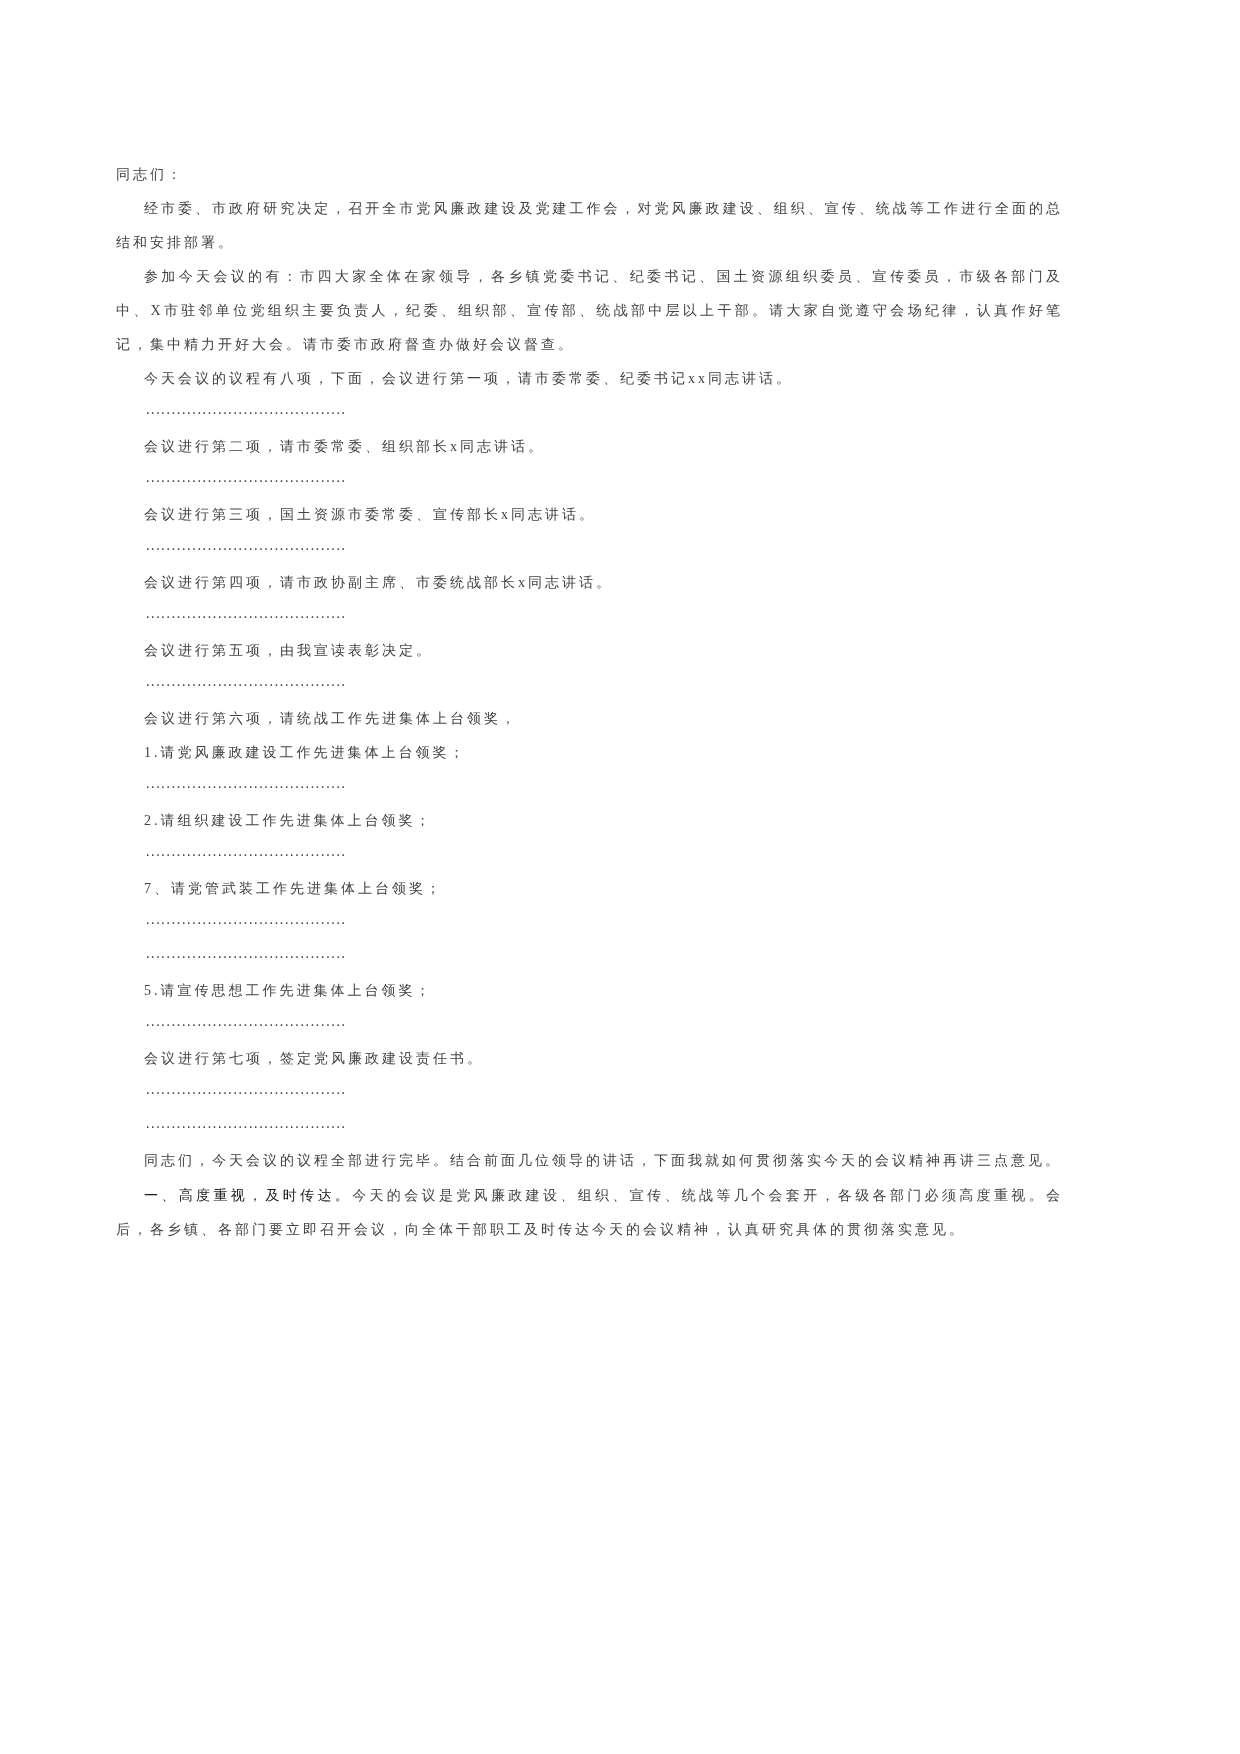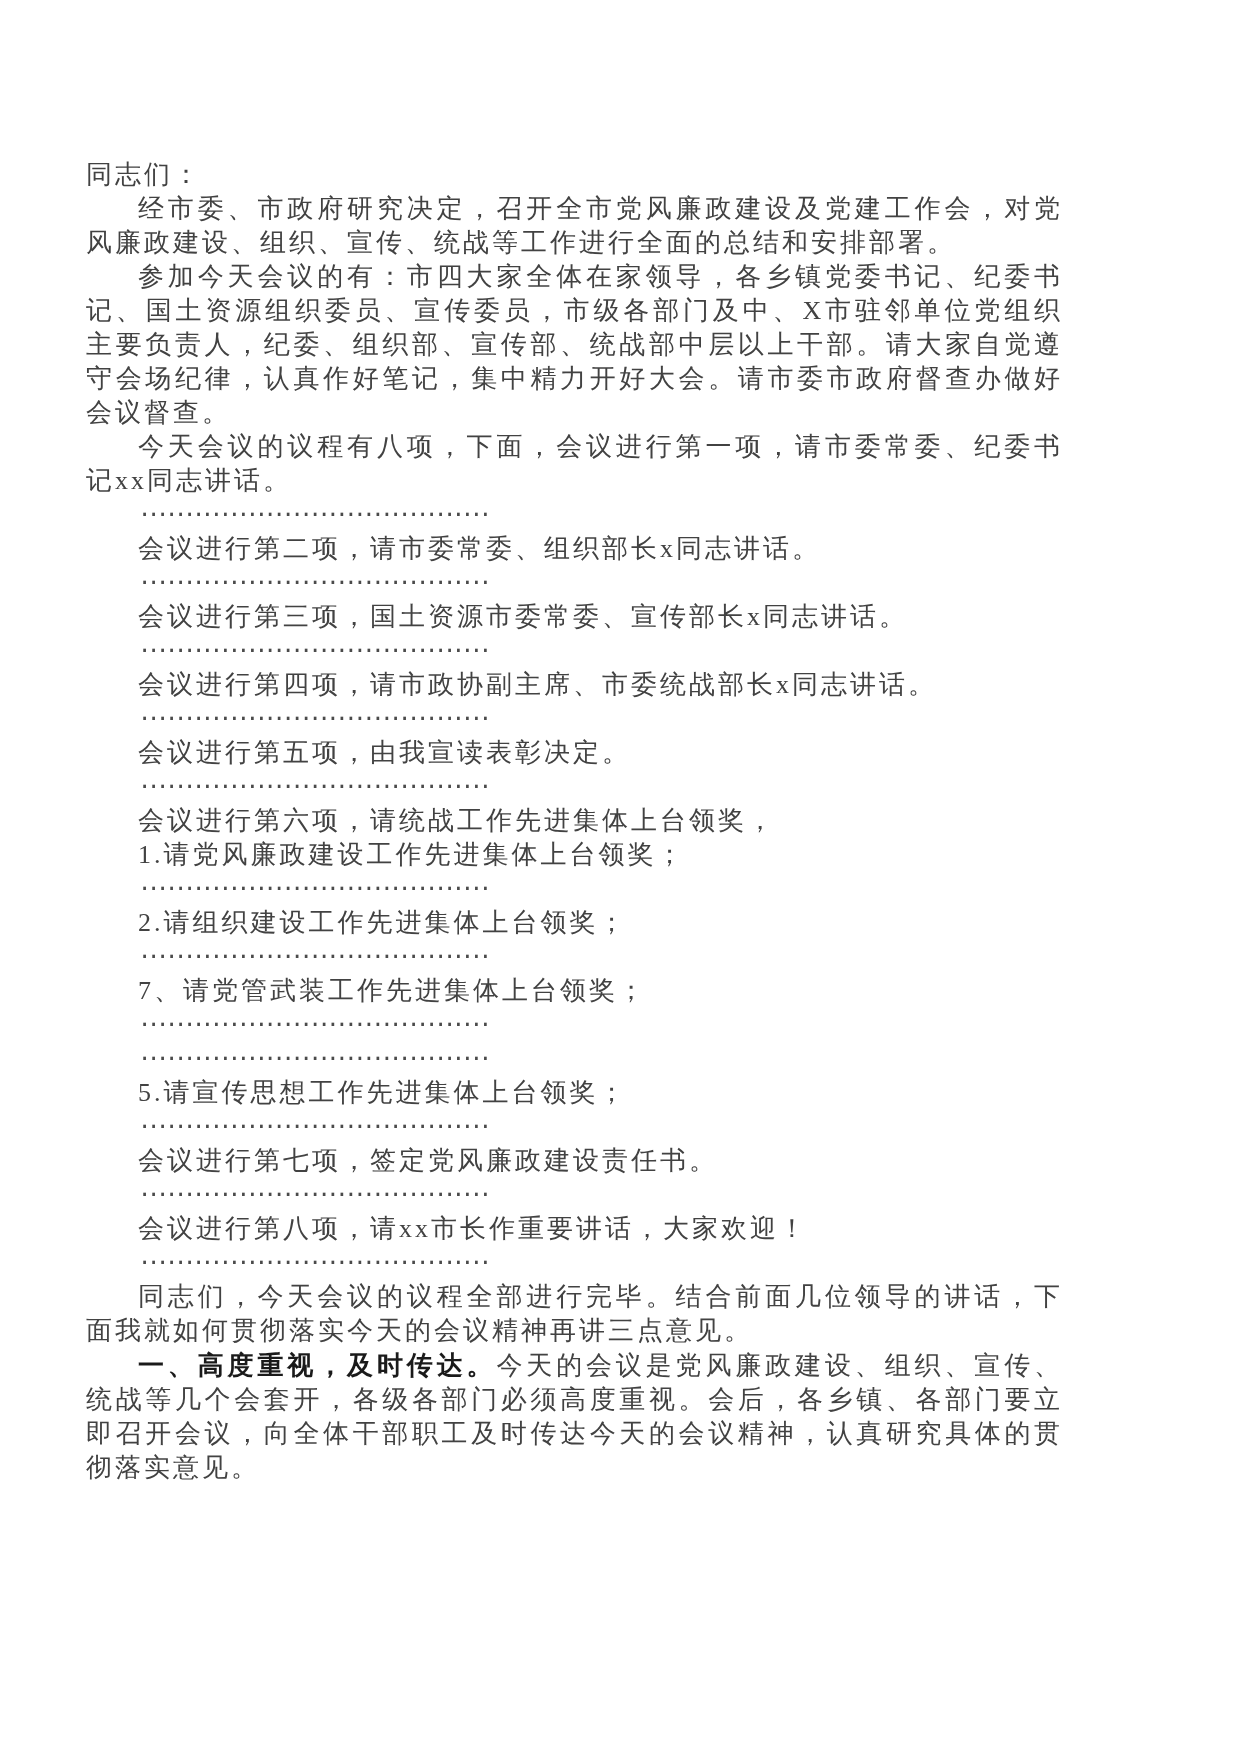--- a/index.html
+++ b/index.html
@@ -10,37 +10,37 @@
   .page {
     position: relative;
     width: 1240px;
     height: 1754px;
     background: #ffffff;
     overflow: hidden;
   }
   .doc-body {
     box-sizing: border-box;
     width: 100%;
-    padding: 158px 177px 0 86px;
+    padding: 158px 177px 0 116px;
     font-family: "Liberation Serif", "DejaVu Serif", serif;
-    font-size: 26px;
+    font-size: 14px;
     line-height: 34px;
     letter-spacing: 3px;
     color: #424242;
     text-align: justify;
   }
   .para {
     margin: 0;
     text-indent: 2em;
   }
   .salutation {
     text-indent: 0;
   }
   .lead {
-    font-weight: bold;
+    font-weight: normal;
     color: #1a1a1a;
     font-family: "Liberation Sans", "DejaVu Sans", "Liberation Serif", serif;
   }
   .dots {
     margin: 0;
     text-indent: 2.1em;
     letter-spacing: 0.7px;
     font-family: "DejaVu Sans", sans-serif;
     color: #4a4a4a;
   }
@@ -68,18 +68,17 @@
       <p class="dots"><span>·······································</span></p>
       <p class="para">2.请组织建设工作先进集体上台领奖；</p>
       <p class="dots"><span>·······································</span></p>
       <p class="para">7、请党管武装工作先进集体上台领奖；</p>
       <p class="dots"><span>·······································</span></p>
       <p class="dots"><span>·······································</span></p>
       <p class="para">5.请宣传思想工作先进集体上台领奖；</p>
       <p class="dots"><span>·······································</span></p>
       <p class="para">会议进行第七项，签定党风廉政建设责任书。</p>
       <p class="dots"><span>·······································</span></p>
-      <p class="para">会议进行第八项，请xx市长作重要讲话，大家欢迎！</p>
       <p class="dots"><span>·······································</span></p>
       <p class="para">同志们，今天会议的议程全部进行完毕。结合前面几位领导的讲话，下面我就如何贯彻落实今天的会议精神再讲三点意见。</p>
       <p class="para"><b class="lead">一、高度重视，及时传达。</b>今天的会议是党风廉政建设、组织、宣传、统战等几个会套开，各级各部门必须高度重视。会后，各乡镇、各部门要立即召开会议，向全体干部职工及时传达今天的会议精神，认真研究具体的贯彻落实意见。</p>
     </div>
 </div>
 
 </body></html>

